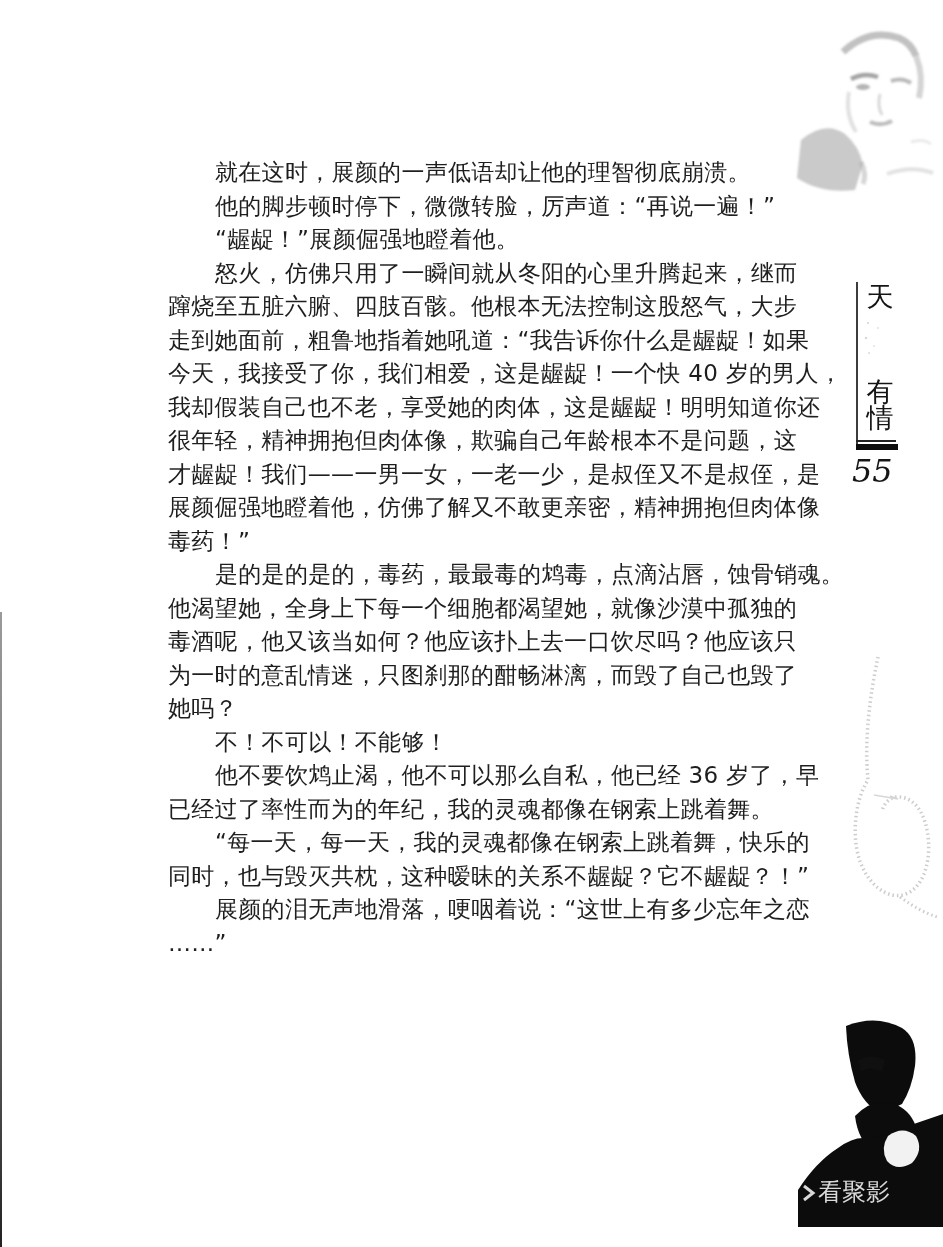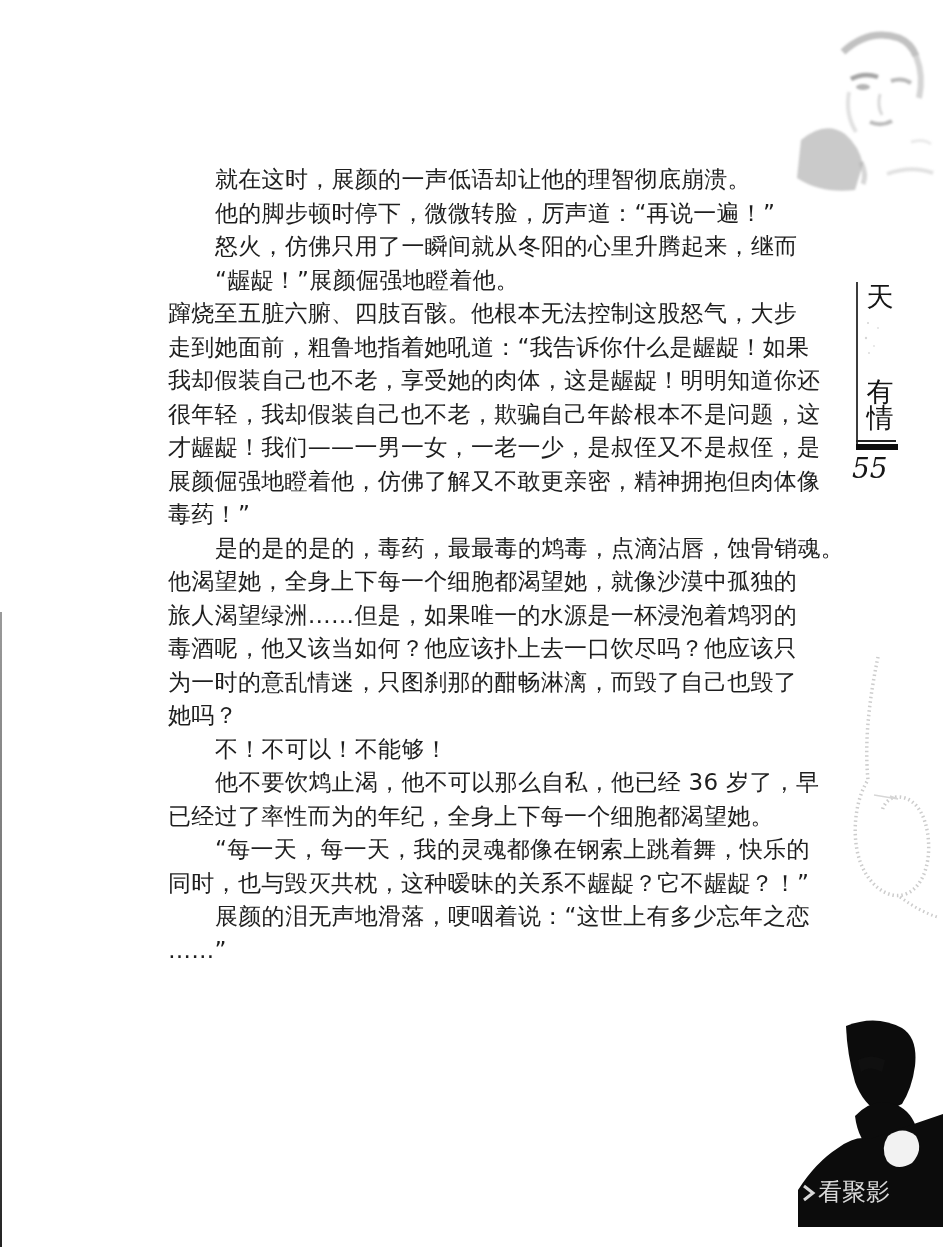--- a/index.html
+++ b/index.html
@@ -7,21 +7,21 @@
     position: relative;
     width: 943px; height: 1247px;
     background: #ffffff;
     overflow: hidden;
     font-family: "DejaVu Sans", sans-serif;
   }
 
   
   .text-block {
     position: absolute;
-    left: 168px; top: 163px;
+    left: 168px; top: 156px;
     width: 660px;
     color: #1e1e1e;
     font-size: 23px;
     letter-spacing: 0.3px;
   }
   .line {
     height: 33.5px;
     line-height: 33.5px;
     white-space: pre;
   }
@@ -63,21 +63,21 @@
     left: 8px; top: 164px;
     width: 42px; height: 6px;
     background: #0d0d0d;
   }
   .page-number {
     position: absolute;
     left: 4px; top: 172px;
     width: 50px;
     font-family: "DejaVu Serif", serif;
     font-style: italic;
-    font-size: 28px;
+    font-size: 32px;
     color: #161616;
   }
   .speckles { position: absolute; left: 12px; top: 38px; opacity: .55; }
 
   
   .portrait-photo {
     position: absolute;
     right: 0; top: 22px;
     width: 152px; height: 180px;
   }
@@ -105,38 +105,38 @@
   }
 </style>
 </head>
 <body>
 
 <div class="page">
 
   <div class="text-block">
       <div class="line indent">就在这时，展颜的一声低语却让他的理智彻底崩溃。</div>
       <div class="line indent">他的脚步顿时停下，微微转脸，厉声道：“再说一遍！”</div>
+      <div class="line indent">“龌龊！”展颜倔强地瞪着他。</div>
       <div class="line indent">怒火，仿佛只用了一瞬间就从冬阳的心里升腾起来，继而</div>
-      <div class="line indent">“龌龊！”展颜倔强地瞪着他。</div>
       <div class="line">蹿烧至五脏六腑、四肢百骸。他根本无法控制这股怒气，大步</div>
       <div class="line">走到她面前，粗鲁地指着她吼道：“我告诉你什么是龌龊！如果</div>
+      <div class="line">今天，我接受了你，我们相爱，这是龌龊！一个快 40 岁的男人，</div>
       <div class="line">我却假装自己也不老，享受她的肉体，这是龌龊！明明知道你还</div>
-      <div class="line">很年轻，我却假装自己也不老，欺骗自己年龄根本不是问题，这</div>
+      <div class="line">很年轻，精神拥抱但肉体像，欺骗自己年龄根本不是问题，这</div>
       <div class="line">才龌龊！我们——一男一女，一老一少，是叔侄又不是叔侄，是</div>
       <div class="line">展颜倔强地瞪着他，仿佛了解又不敢更亲密，精神拥抱但肉体像</div>
       <div class="line">毒药！”</div>
       <div class="line indent">是的是的是的，毒药，最最毒的鸩毒，点滴沾唇，蚀骨销魂。</div>
       <div class="line">他渴望她，全身上下每一个细胞都渴望她，就像沙漠中孤独的</div>
-      <div class="line">旅人渴望绿洲……但是，如果唯一的水源是一杯浸泡着鸩羽的</div>
       <div class="line">毒酒呢，他又该当如何？他应该扑上去一口饮尽吗？他应该只</div>
       <div class="line">为一时的意乱情迷，只图刹那的酣畅淋漓，而毁了自己也毁了</div>
       <div class="line">她吗？</div>
       <div class="line indent">不！不可以！不能够！</div>
       <div class="line indent">他不要饮鸩止渴，他不可以那么自私，他已经 36 岁了，早</div>
-      <div class="line">已经过了率性而为的年纪，全身上下每一个细胞都渴望她。</div>
+      <div class="line">已经过了率性而为的年纪，我的灵魂都像在钢索上跳着舞。</div>
       <div class="line indent">“每一天，每一天，我的灵魂都像在钢索上跳着舞，快乐的</div>
       <div class="line">同时，也与毁灭共枕，这种暧昧的关系不龌龊？它不龌龊？！”</div>
       <div class="line indent">展颜的泪无声地滑落，哽咽着说：“这世上有多少忘年之恋</div>
       <div class="line">……”</div>
     </div>
 
   <div class="side-title">
     <div class="side-rule-vert"></div>
     <svg class="speckles" width="30" height="40" viewBox="0 0 30 40">
       <circle cx="8" cy="5" r="1.1" fill="#b5b5b5"></circle>

